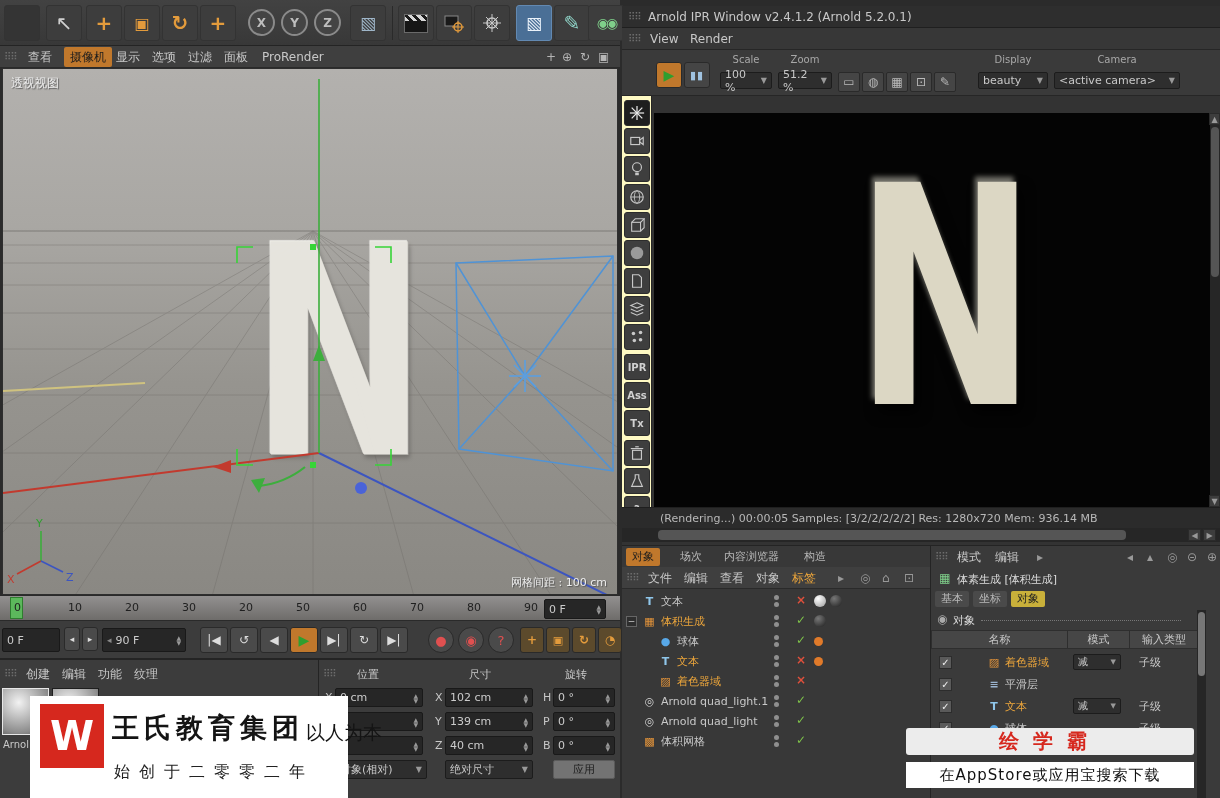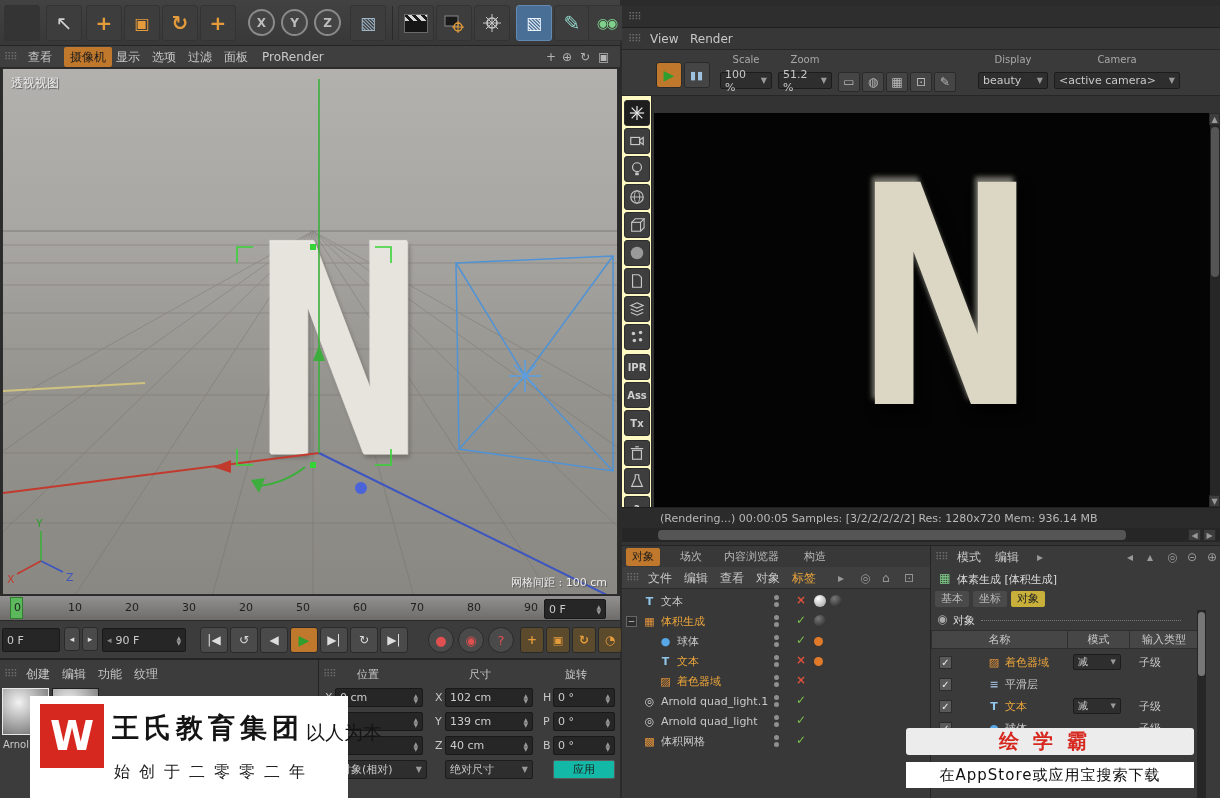--- a/index.html
+++ b/index.html
@@ -35,21 +35,21 @@
   .tbtn.red{border-radius:50%;width:26px;color:#e05050;font-size:13px}
   .tbtn.key{color:#e39b3c;background:#5c4a2c;font-weight:bold}
   
   #mat-panel{left:0;top:659px;width:318px;height:139px;background:#3c3c3c;border-top:1px solid #242424}
   .matthumb{position:absolute;top:28px;width:47px;height:47px;border:1px solid #1f1f1f;background:radial-gradient(circle at 35% 30%,#f2f2f2,#8c8c8c 70%,#4a4a4a)}
   #coord-panel{left:318px;top:659px;width:302px;height:139px;background:#3c3c3c;border-top:1px solid #242424;border-left:1px solid #242424}
   .clab{position:absolute;font-size:11px;color:#c8c8c8}
   .cfl{height:19px}
   .dd{position:absolute;background:#2e2e2e;border:1px solid #1c1c1c;border-radius:2px;color:#c8c8c8;font-size:11px;display:flex;align-items:center;justify-content:space-between;padding:0 4px;height:19px}
   .dd .ar{font-size:8px;color:#999;margin-left:4px}
-  .pbtn{position:absolute;background:#14b8a6;border:1px solid #5a5a5a;border-radius:2px;color:#1c1c1c;font-size:11px;display:flex;align-items:center;justify-content:center;height:19px}
+  .pbtn{position:absolute;background:#737373;border:1px solid #5a5a5a;border-radius:2px;color:#1c1c1c;font-size:11px;display:flex;align-items:center;justify-content:center;height:19px}
   
   #ipr{left:622px;top:6px;width:598px;height:539px;background:#333}
   #ipr-title{left:0;top:0;width:598px;height:22px;background:#2e2e2e;border-bottom:1px solid #1f1f1f;line-height:22px}
   #ipr-menubar{left:0;top:22px;width:598px;height:22px;background:#373737;border-bottom:1px solid #262626}
   #ipr-toolbar{left:0;top:44px;width:598px;height:46px;background:#3a3a3a;border-bottom:1px solid #262626}
   .iprsm{position:absolute;font-size:10px;color:#a8a8a8;text-align:center}
   .ibtn{position:absolute;width:26px;height:26px;background:#454545;border:1px solid #2a2a2a;border-radius:3px;display:flex;align-items:center;justify-content:center}
   .iconbtn{position:absolute;width:22px;height:20px;background:#454545;border:1px solid #2a2a2a;border-radius:2px;color:#bbb;font-size:12px;display:flex;align-items:center;justify-content:center}
   #ipr-strip{left:0;top:90px;width:30px;height:417px;background:#fef9c3;border-right:1px solid #262626}
   .sicon{position:absolute;left:2px;width:26px;height:26px;background:#3e3e3e;border:1px solid #2c2c2c;border-radius:3px;display:flex;align-items:center;justify-content:center;color:#d0d0d0;font-size:10px;font-weight:bold}
@@ -379,20 +379,21 @@
   <div class="dd" style="left:126px;top:100px;width:88px">
     <span>绝对尺寸</span>
       <span class="ar">▼</span>
   </div>
   <div class="pbtn" style="left:234px;top:100px;width:62px">应用</div>
 </div>
 
 <div id="ipr" class="a">
   <div id="ipr-title" class="a">
     <span class="grip" style="position:absolute;left:6px;top:0">⠿⠿</span>
+    <span style="position:absolute;left:26px;font-size:12px;color:#c8c8c8">Arnold IPR Window v2.4.1.2 (Arnold 5.2.0.1)</span>
   </div>
   <div id="ipr-menubar" class="a">
     <span class="menutext grip" style="left:6px">⠿⠿</span>
     <span class="menutext" style="left:28px">View</span>
     <span class="menutext" style="left:68px">Render</span>
   </div>
   <div id="ipr-toolbar" class="a">
     <div class="ibtn" style="left:34px;top:12px;background:#c0782c">
         <span style="color:#2f9e2f;font-size:14px">▶</span>
       </div>

